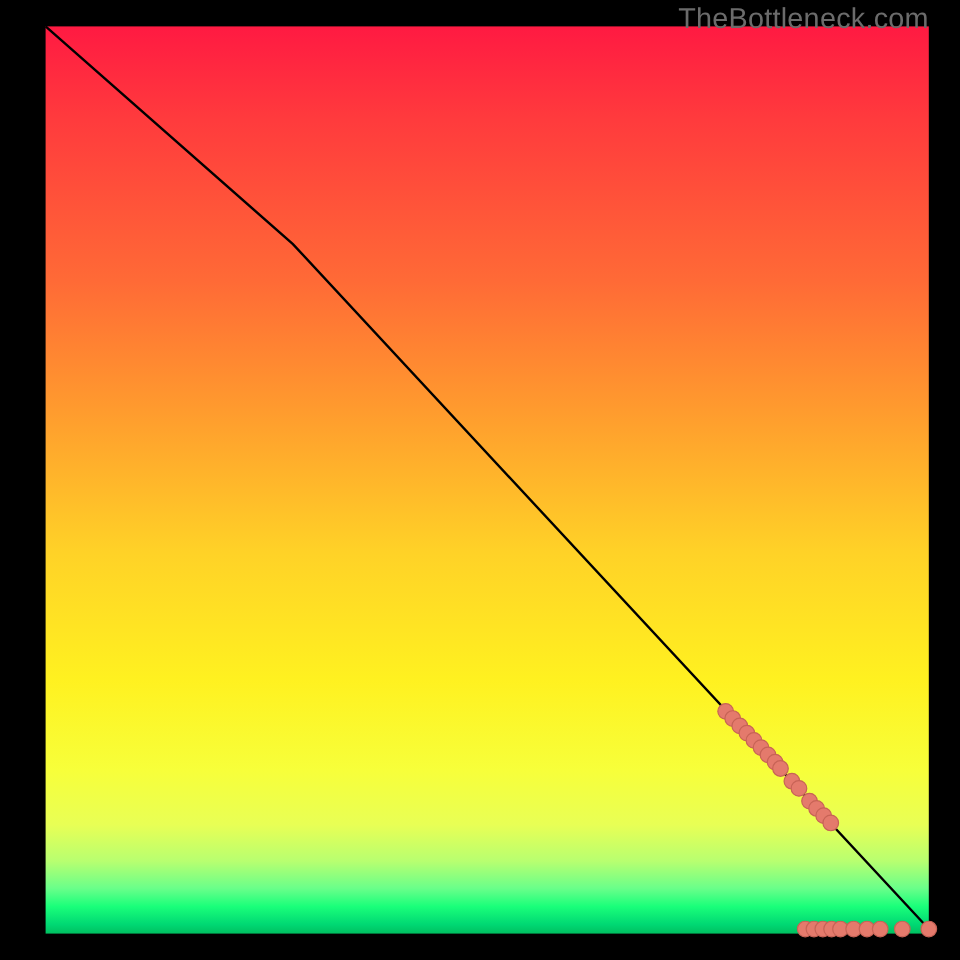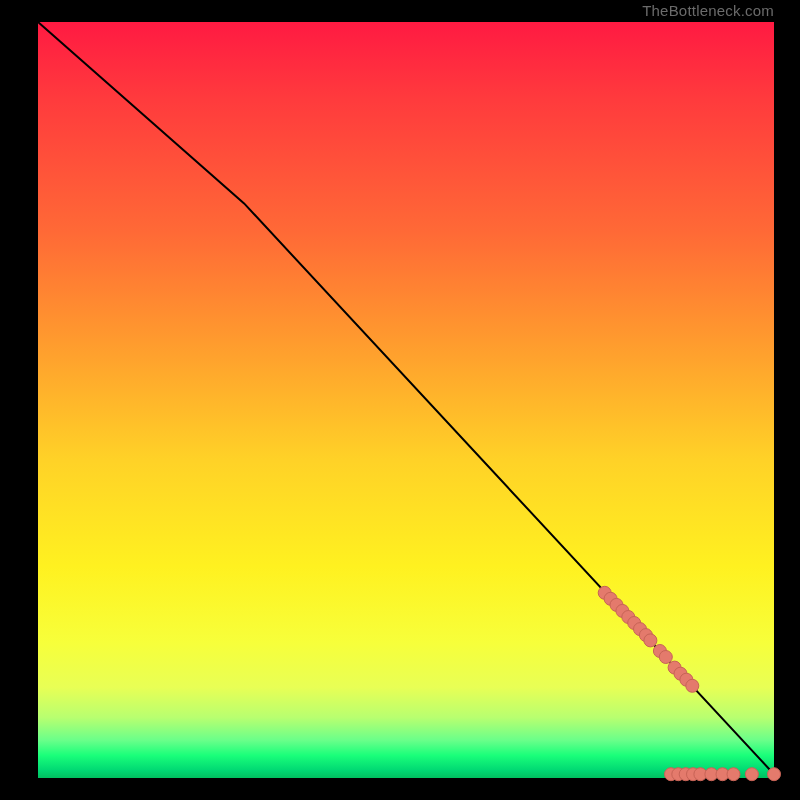--- a/index.html
+++ b/index.html
@@ -41,21 +41,21 @@
       #1aff7a 97%,
       #00d873 99%,
       #00c060 100%
     );
   }
   .watermark {
     position: absolute;
     top: 2px;
     right: 26px;
     color: #6b6b6b;
-    font-size: 15px;
+    font-size: 24px;
     font-weight: 500;
     letter-spacing: 0.2px;
   }
   svg.overlay {
     position: absolute;
     left: 38px;
     top: 22px;
     width: 736px;
     height: 756px;
     overflow: visible;

